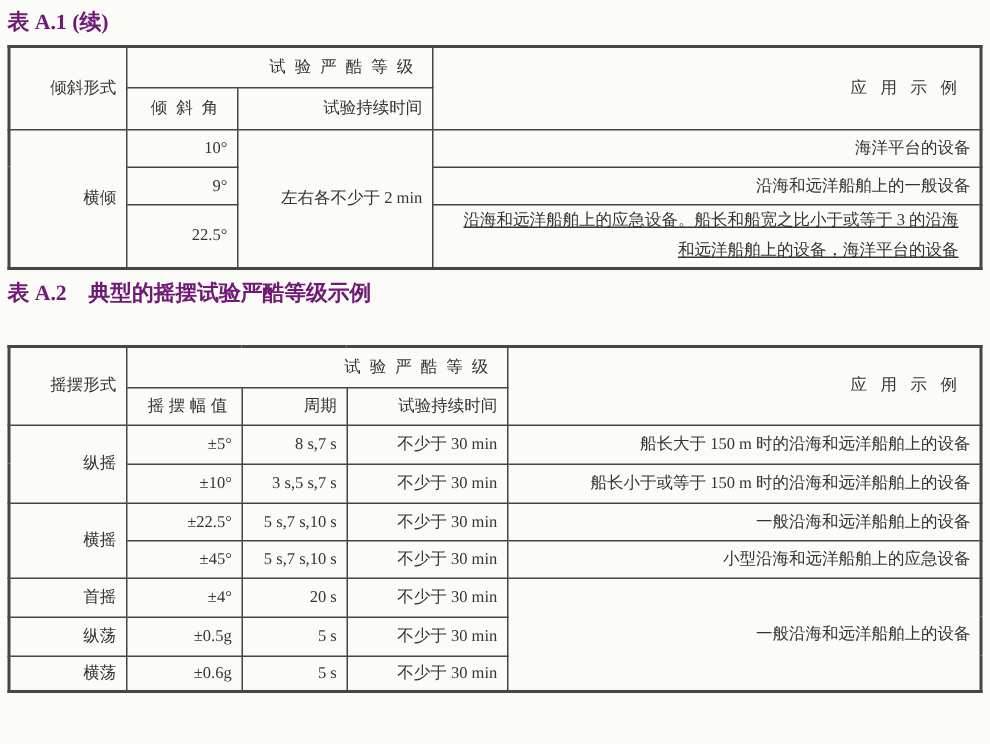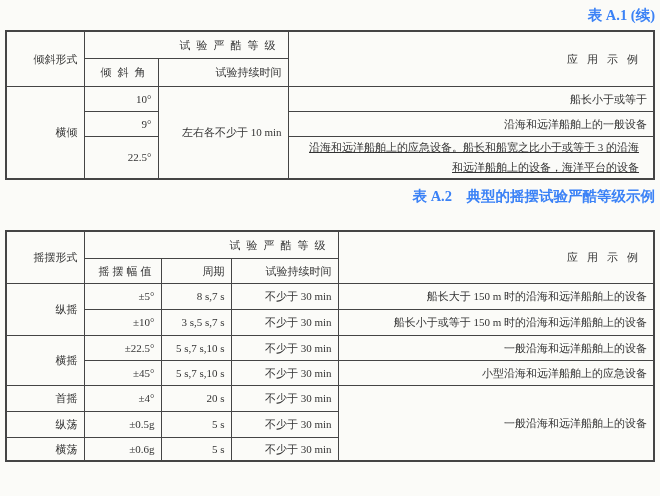--- a/index.html
+++ b/index.html
@@ -13,24 +13,24 @@
     width: 660px; height: 496px;
     box-sizing: border-box;
     padding: 6px 5px 0 5px;
     background: var(--paper-bg);
     color: var(--text);
     font-family: "Liberation Serif", "DejaVu Serif", serif;
     overflow: hidden;
   }
   .tbl-title {
     height: 18px; line-height: 18px;
-    text-align: right;
+    text-align: left;
     font-weight: bold;
     font-size: 14.5px;
-    color: #3b82f6;
+    color: #701a75;
   }
   .title-a1 { margin-bottom: 6px; }
   .title-a2 { margin-top: 7px; margin-bottom: 25px; }
   table {
     border-collapse: collapse;
     table-layout: fixed;
     width: 650px;
     border: 2px solid var(--border);
   }
   th, td {
@@ -68,22 +68,22 @@
       <th colspan="2" class="sp6">试验严酷等级</th>
       <th rowspan="2" class="sp9">应用示例</th>
     </tr>
     <tr style="height:28px">
       <th class="sp6">倾斜角</th>
       <th>试验持续时间</th>
     </tr>
     <tr style="height:25px">
       <td rowspan="3">横倾</td>
       <td>10°</td>
-      <td rowspan="3">左右各不少于 10 min</td>
-      <td>船长小于或等于</td>
+      <td rowspan="3">左右各不少于 2 min</td>
+      <td>海洋平台的设备</td>
     </tr>
     <tr style="height:25px">
       <td>9°</td>
       <td>沿海和远洋船舶上的一般设备</td>
     </tr>
     <tr style="height:43px">
       <td>22.5°</td>
       <td class="app-long">沿海和远洋船舶上的应急设备。船长和船宽之比小于或等于 3 的沿海和远洋船舶上的设备，海洋平台的设备</td>
     </tr>
   </tbody>

